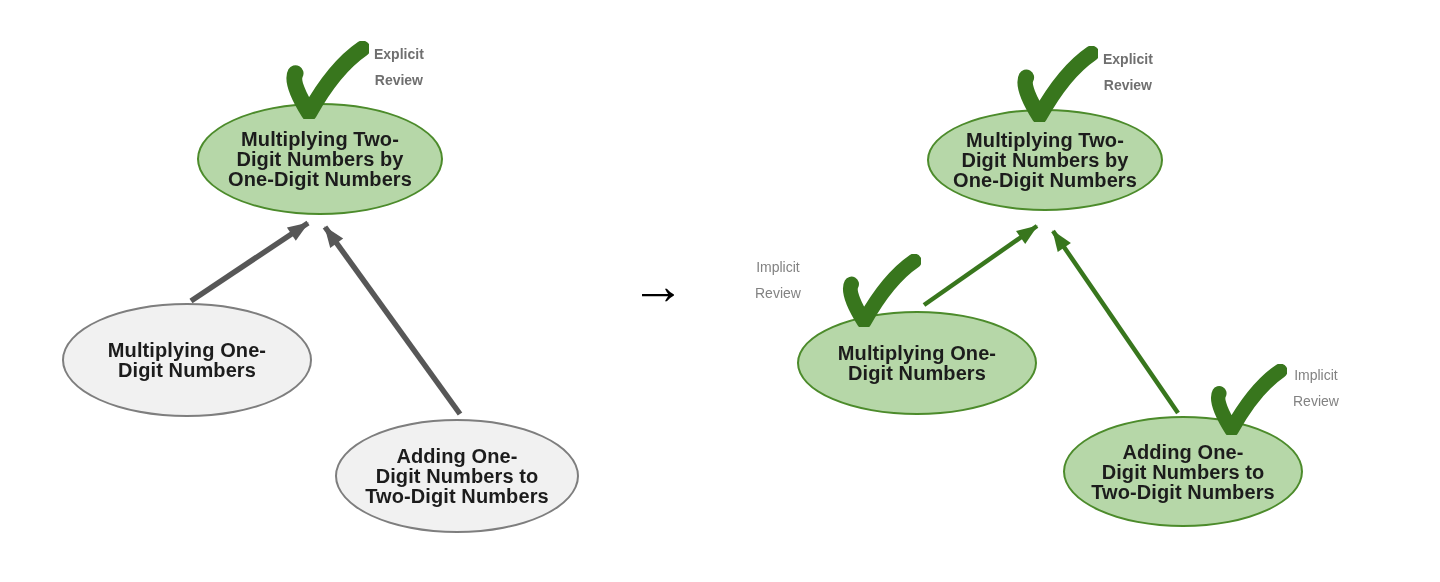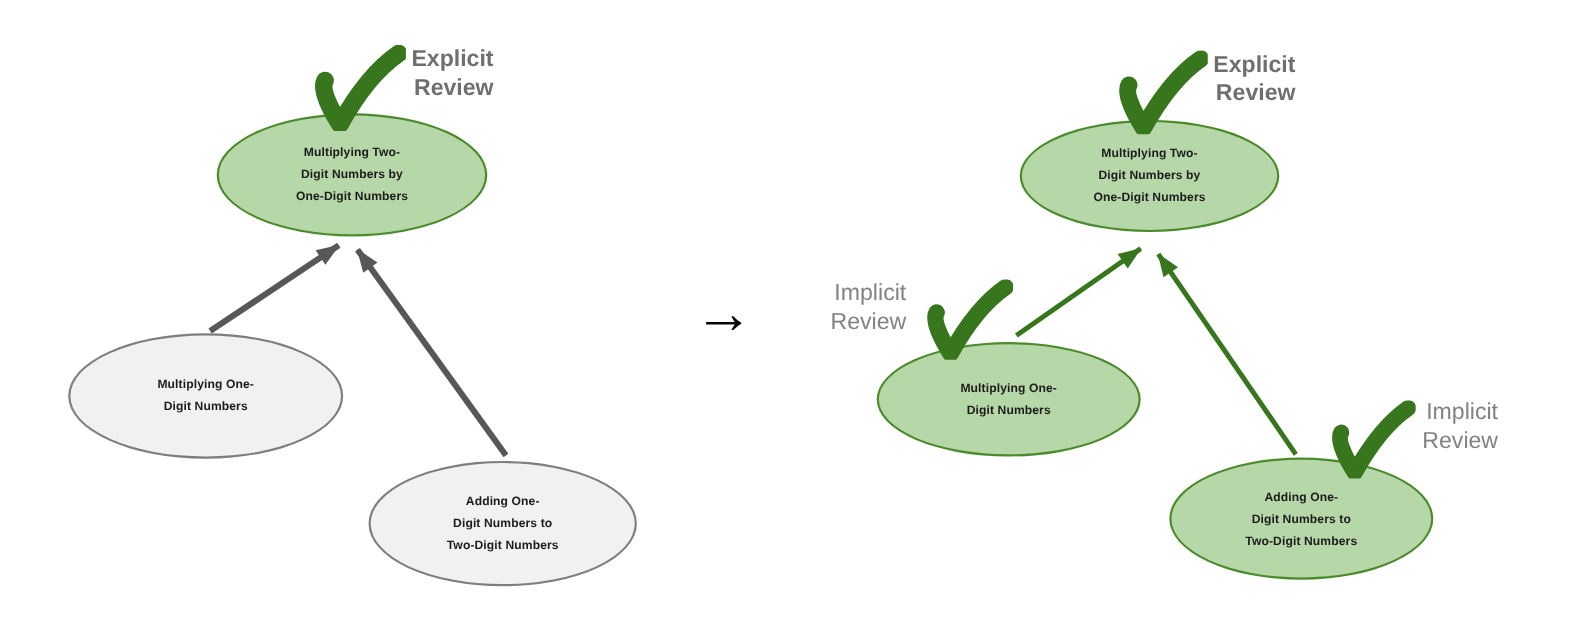--- a/index.html
+++ b/index.html
@@ -21,21 +21,21 @@
     position: absolute;
     border-radius: 50%;
     display: flex;
     align-items: center;
     justify-content: center;
     text-align: center;
     box-sizing: border-box;
   }
   .node .node-label {
     font-weight: bold;
-    font-size: 11px;
+    font-size: 20px;
     line-height: 20px;
     color: var(--node_text, #1c1c1c);
     white-space: pre-line;
     letter-spacing: 0.1px;
   }
   .node.green {
     background: var(--green_fill, #b6d7a8);
     border: 2.5px solid var(--green_border, #4c8b2b);
   }
   .node.gray {
@@ -49,24 +49,24 @@
   .check path {
     fill: none;
     stroke: var(--check_green, #38761d);
     stroke-width: 19;
     stroke-linecap: round;
     stroke-linejoin: round;
   }
   .badge {
     position: absolute;
     white-space: pre-line;
-    font-size: 21px;
+    font-size: 14px;
     line-height: 26px;
     color: var(--review_text, #808080);
-    text-align: right;
+    text-align: center;
   }
   .badge.bold { font-weight: bold; color: #6f6f6f; }
   .edge-gray { stroke: var(--arrow_gray, #595959); stroke-width: 5.5; }
   .edge-green { stroke: var(--arrow_green, #38761d); stroke-width: 4.5; }
   .head-gray { fill: var(--arrow_gray, #595959); }
   .head-green { fill: var(--arrow_green, #38761d); }
   .transform-arrow {
     position: absolute;
     left: 618px; top: 250px;
     width: 80px; height: 70px;

